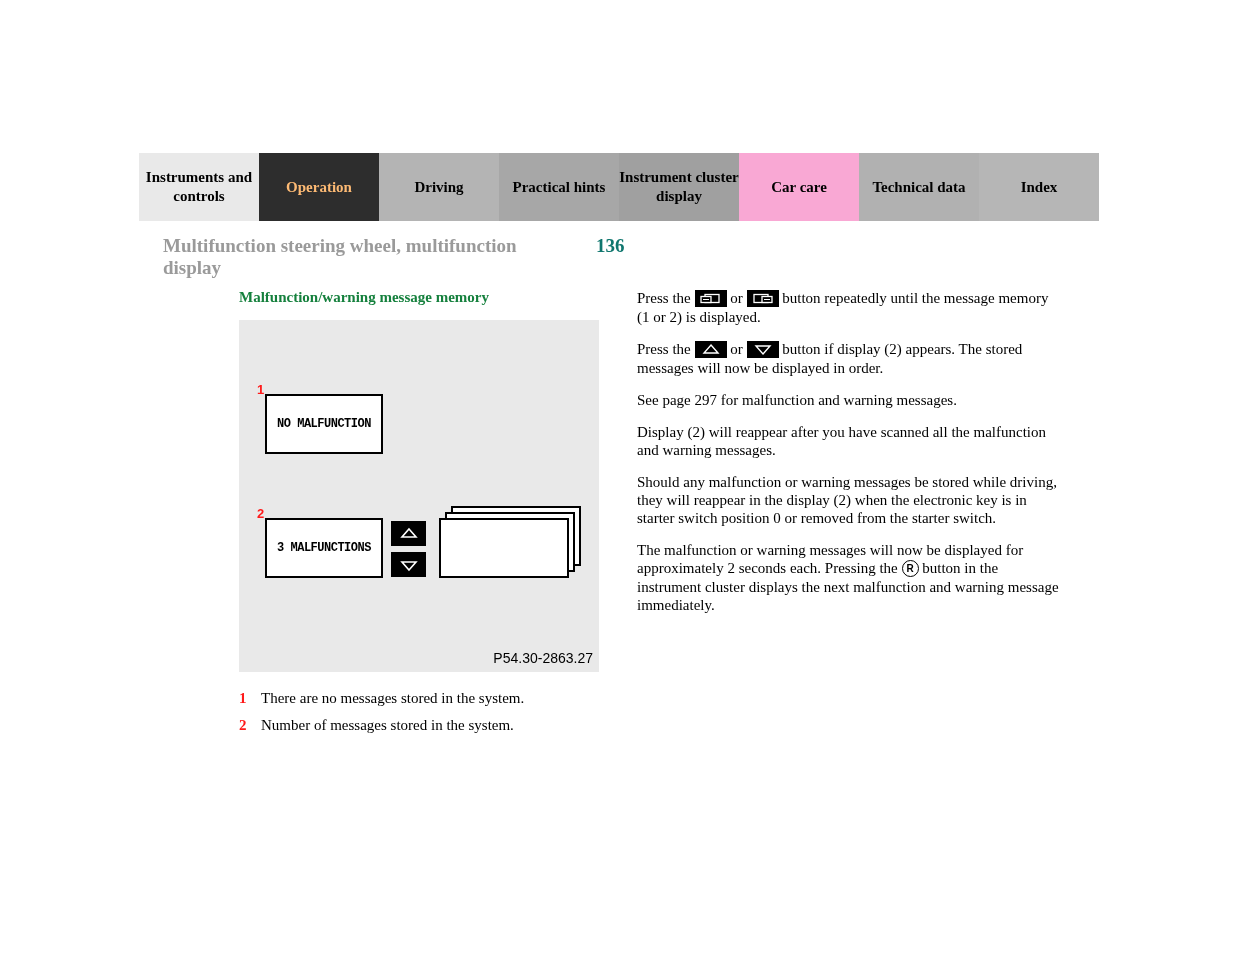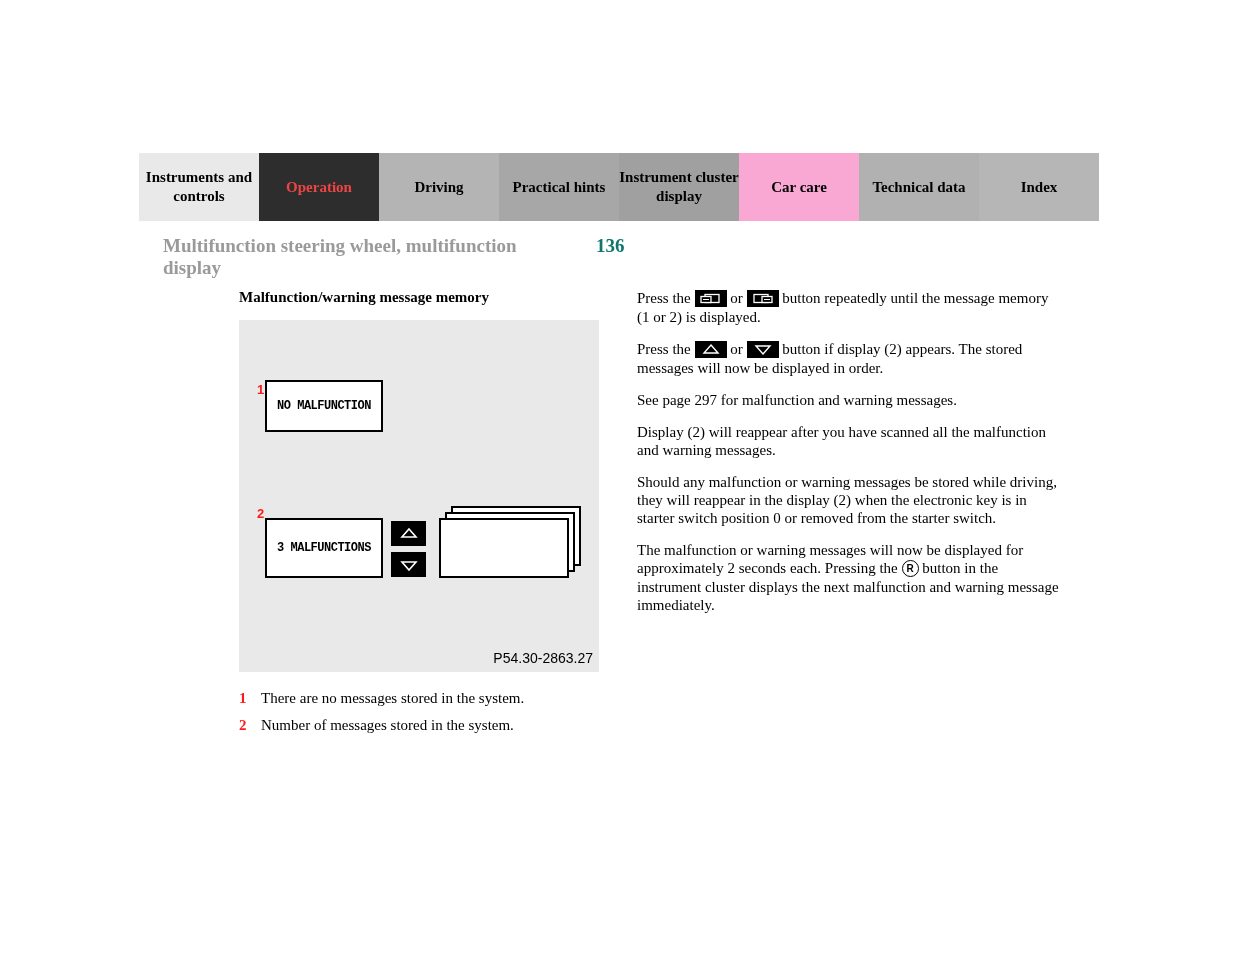--- a/index.html
+++ b/index.html
@@ -26,21 +26,21 @@
     display: flex;
     align-items: center;
     justify-content: center;
     text-align: center;
     font-weight: bold;
     font-size: 15px;
     line-height: 1.25;
     color: #000;
   }
   .tab.shade0 { background: #e9e9e9; }
-  .tab.shade1 { background: #2d2d2d; color: #ef4444; }
+  .tab.shade1 { background: #2d2d2d; color: #fdba74; }
   .tab.shade2 { background: #b4b4b4; }
   .tab.shade3 { background: #a0a0a0; }
   .tab.shade4 { background: #a7a7a7; }
   .tab.shade5 { background: #f9a8d4; }
   .tab.shade6 { background: #b1b1b1; }
   .tab.shade7 { background: #b6b6b6; }
 
   .crumb-row {
     margin-top: 14px;
     display: flex;
@@ -58,21 +58,21 @@
   .col-left {
     width: 480px;
     padding-left: 100px;
   }
   .col-right {
     width: 480px;
     padding-left: 18px;
     padding-right: 40px;
   }
   .section-title {
-    color: #000000;
+    color: #15803d;
     font-weight: bold;
     font-size: 15px;
     margin-bottom: 14px;
   }
   .illus {
     background: #e9e9e9;
     width: 360px;
     height: 352px;
     position: relative;
   }
@@ -83,21 +83,21 @@
     border:2px solid #000;
     background:#fff;
     display:flex;
     align-items:center;
     justify-content:center;
     font-family:"Courier New",monospace;
     font-weight:bold;
     font-size:12px;
     letter-spacing:-0.5px;
   }
-  .box1 { left:26px; top:60px; width:118px; height:52px; }
+  .box1 { left:26px; top:74px; width:118px; height:60px; }
   .box2 { left:26px; top:198px; width:118px; height:60px; }
   .stack3 { left:212px; top:186px; width:130px; height:60px; }
   .stack2 { left:206px; top:192px; width:130px; height:60px; }
   .stack1 { left:200px; top:198px; width:130px; height:60px; }
   .arrow-box {
     position:absolute;
     left:152px;
     width:35px;
     height:25px;
     border:2px solid #000;

